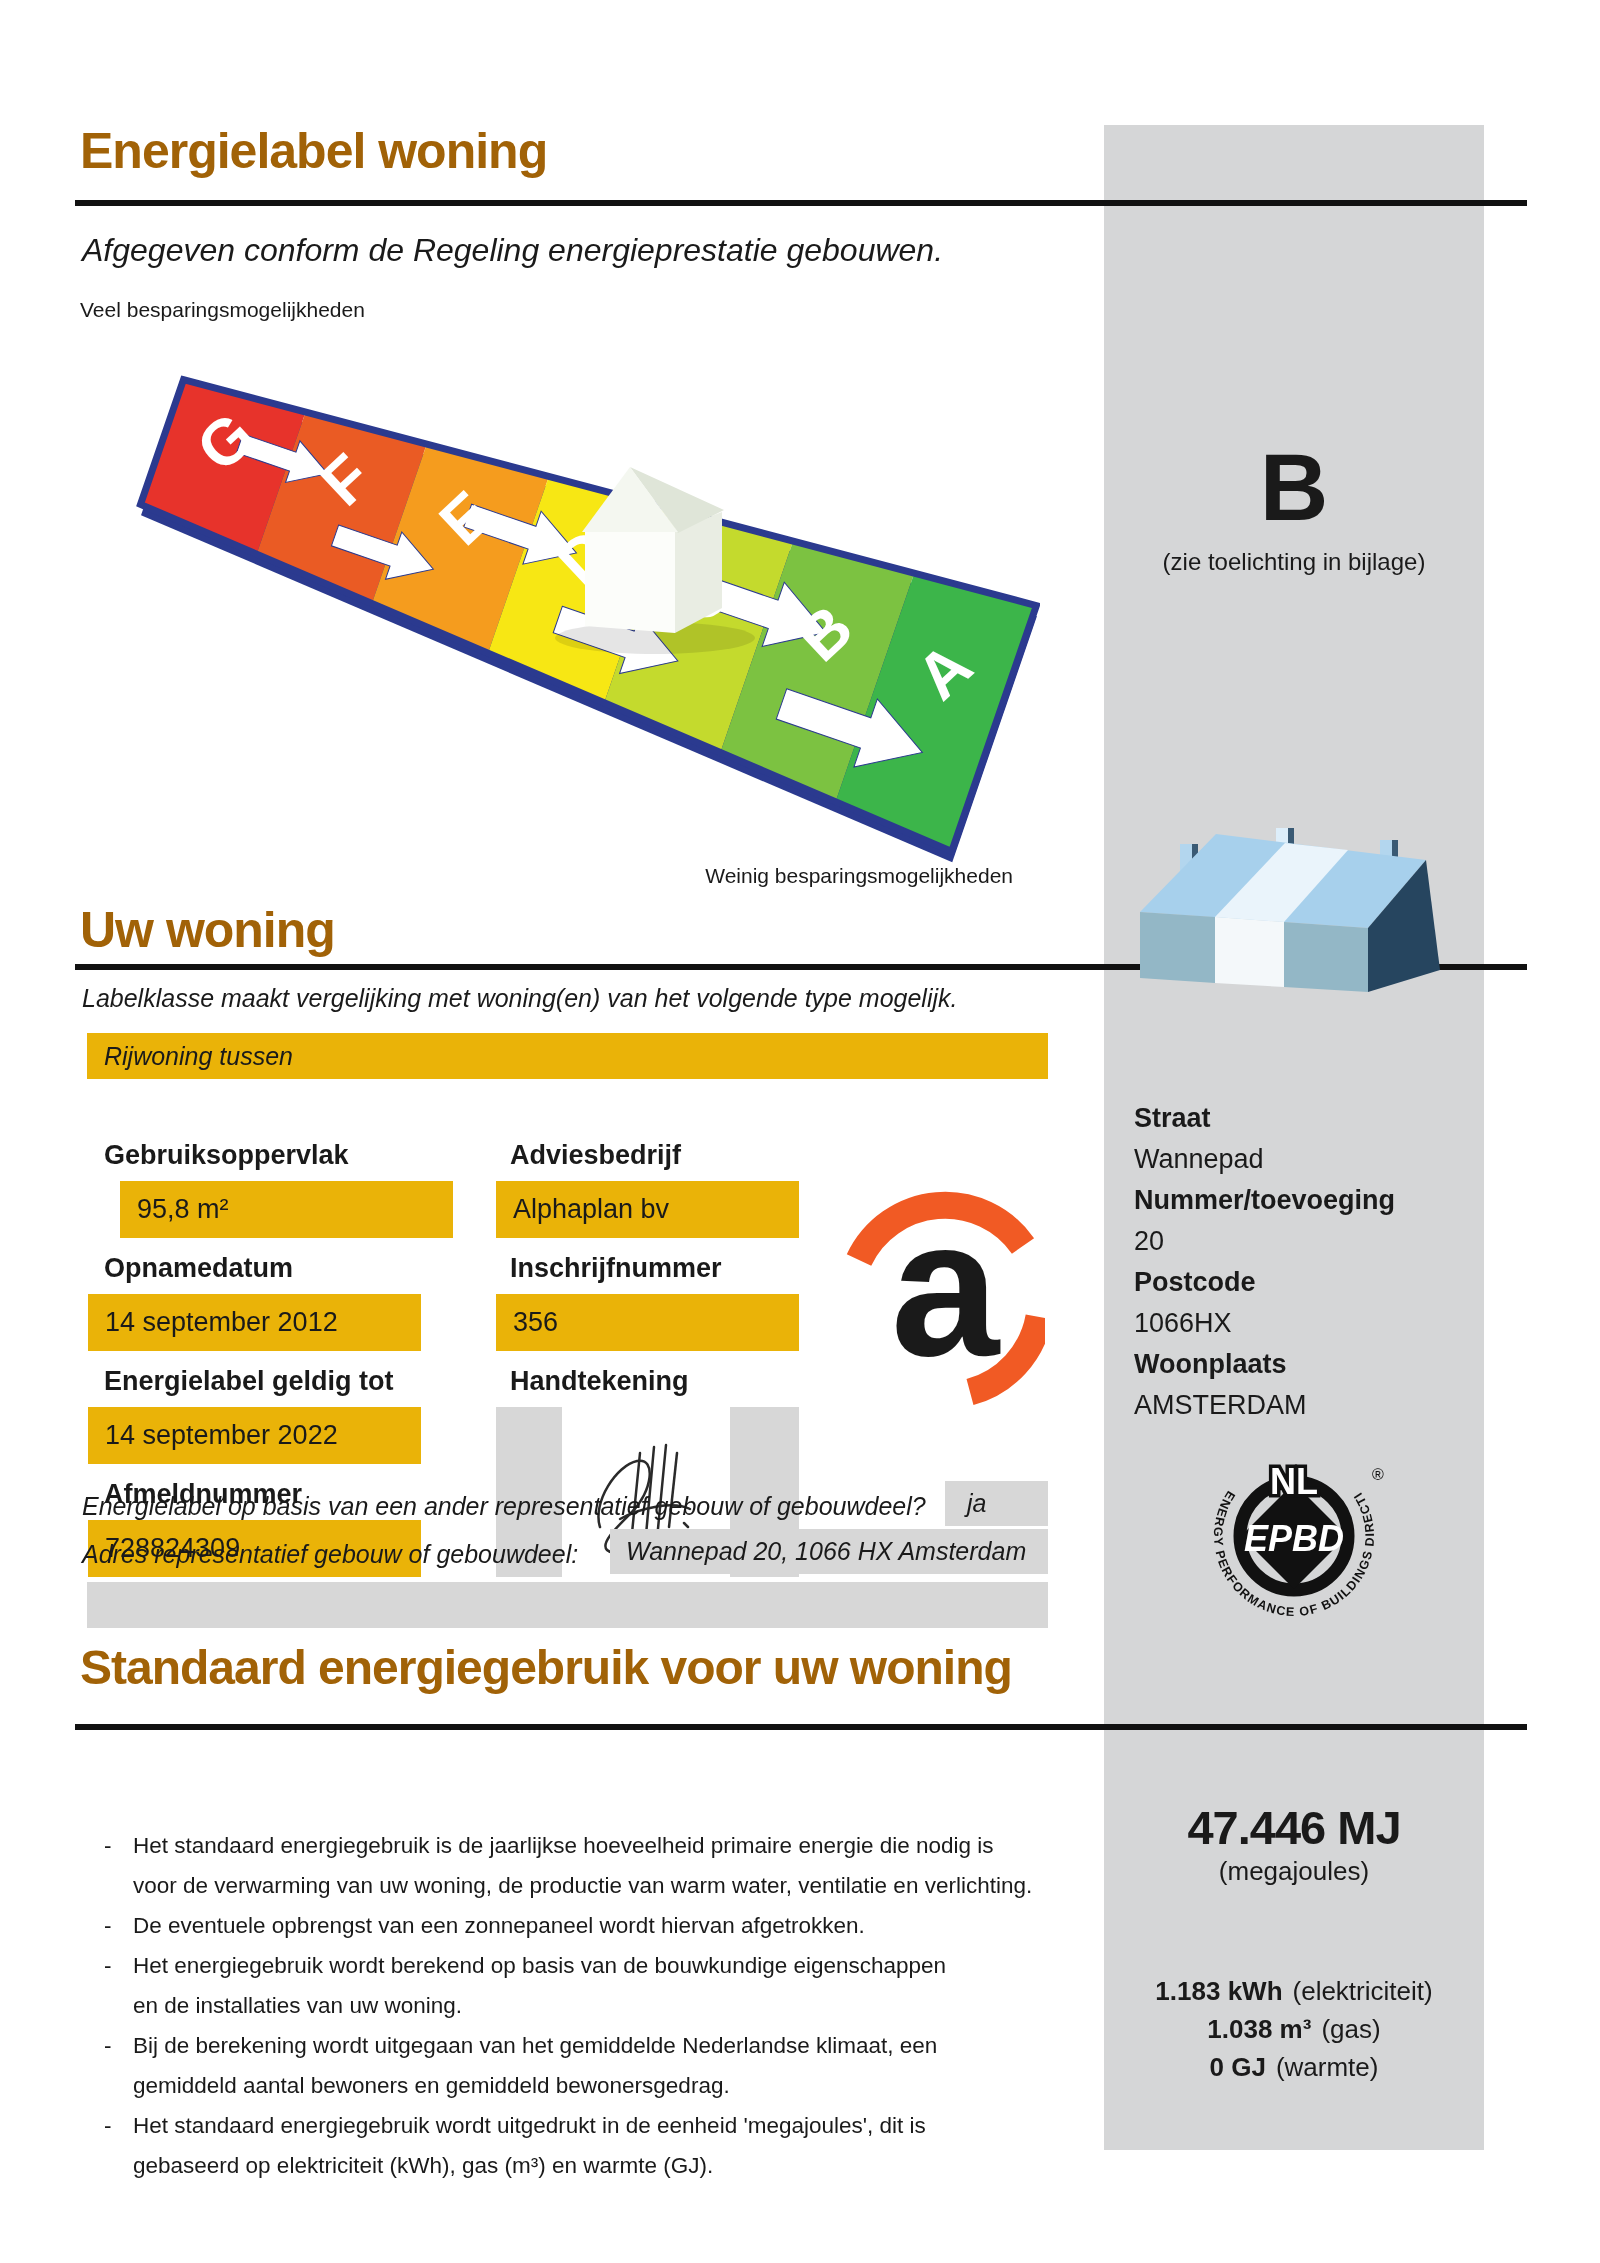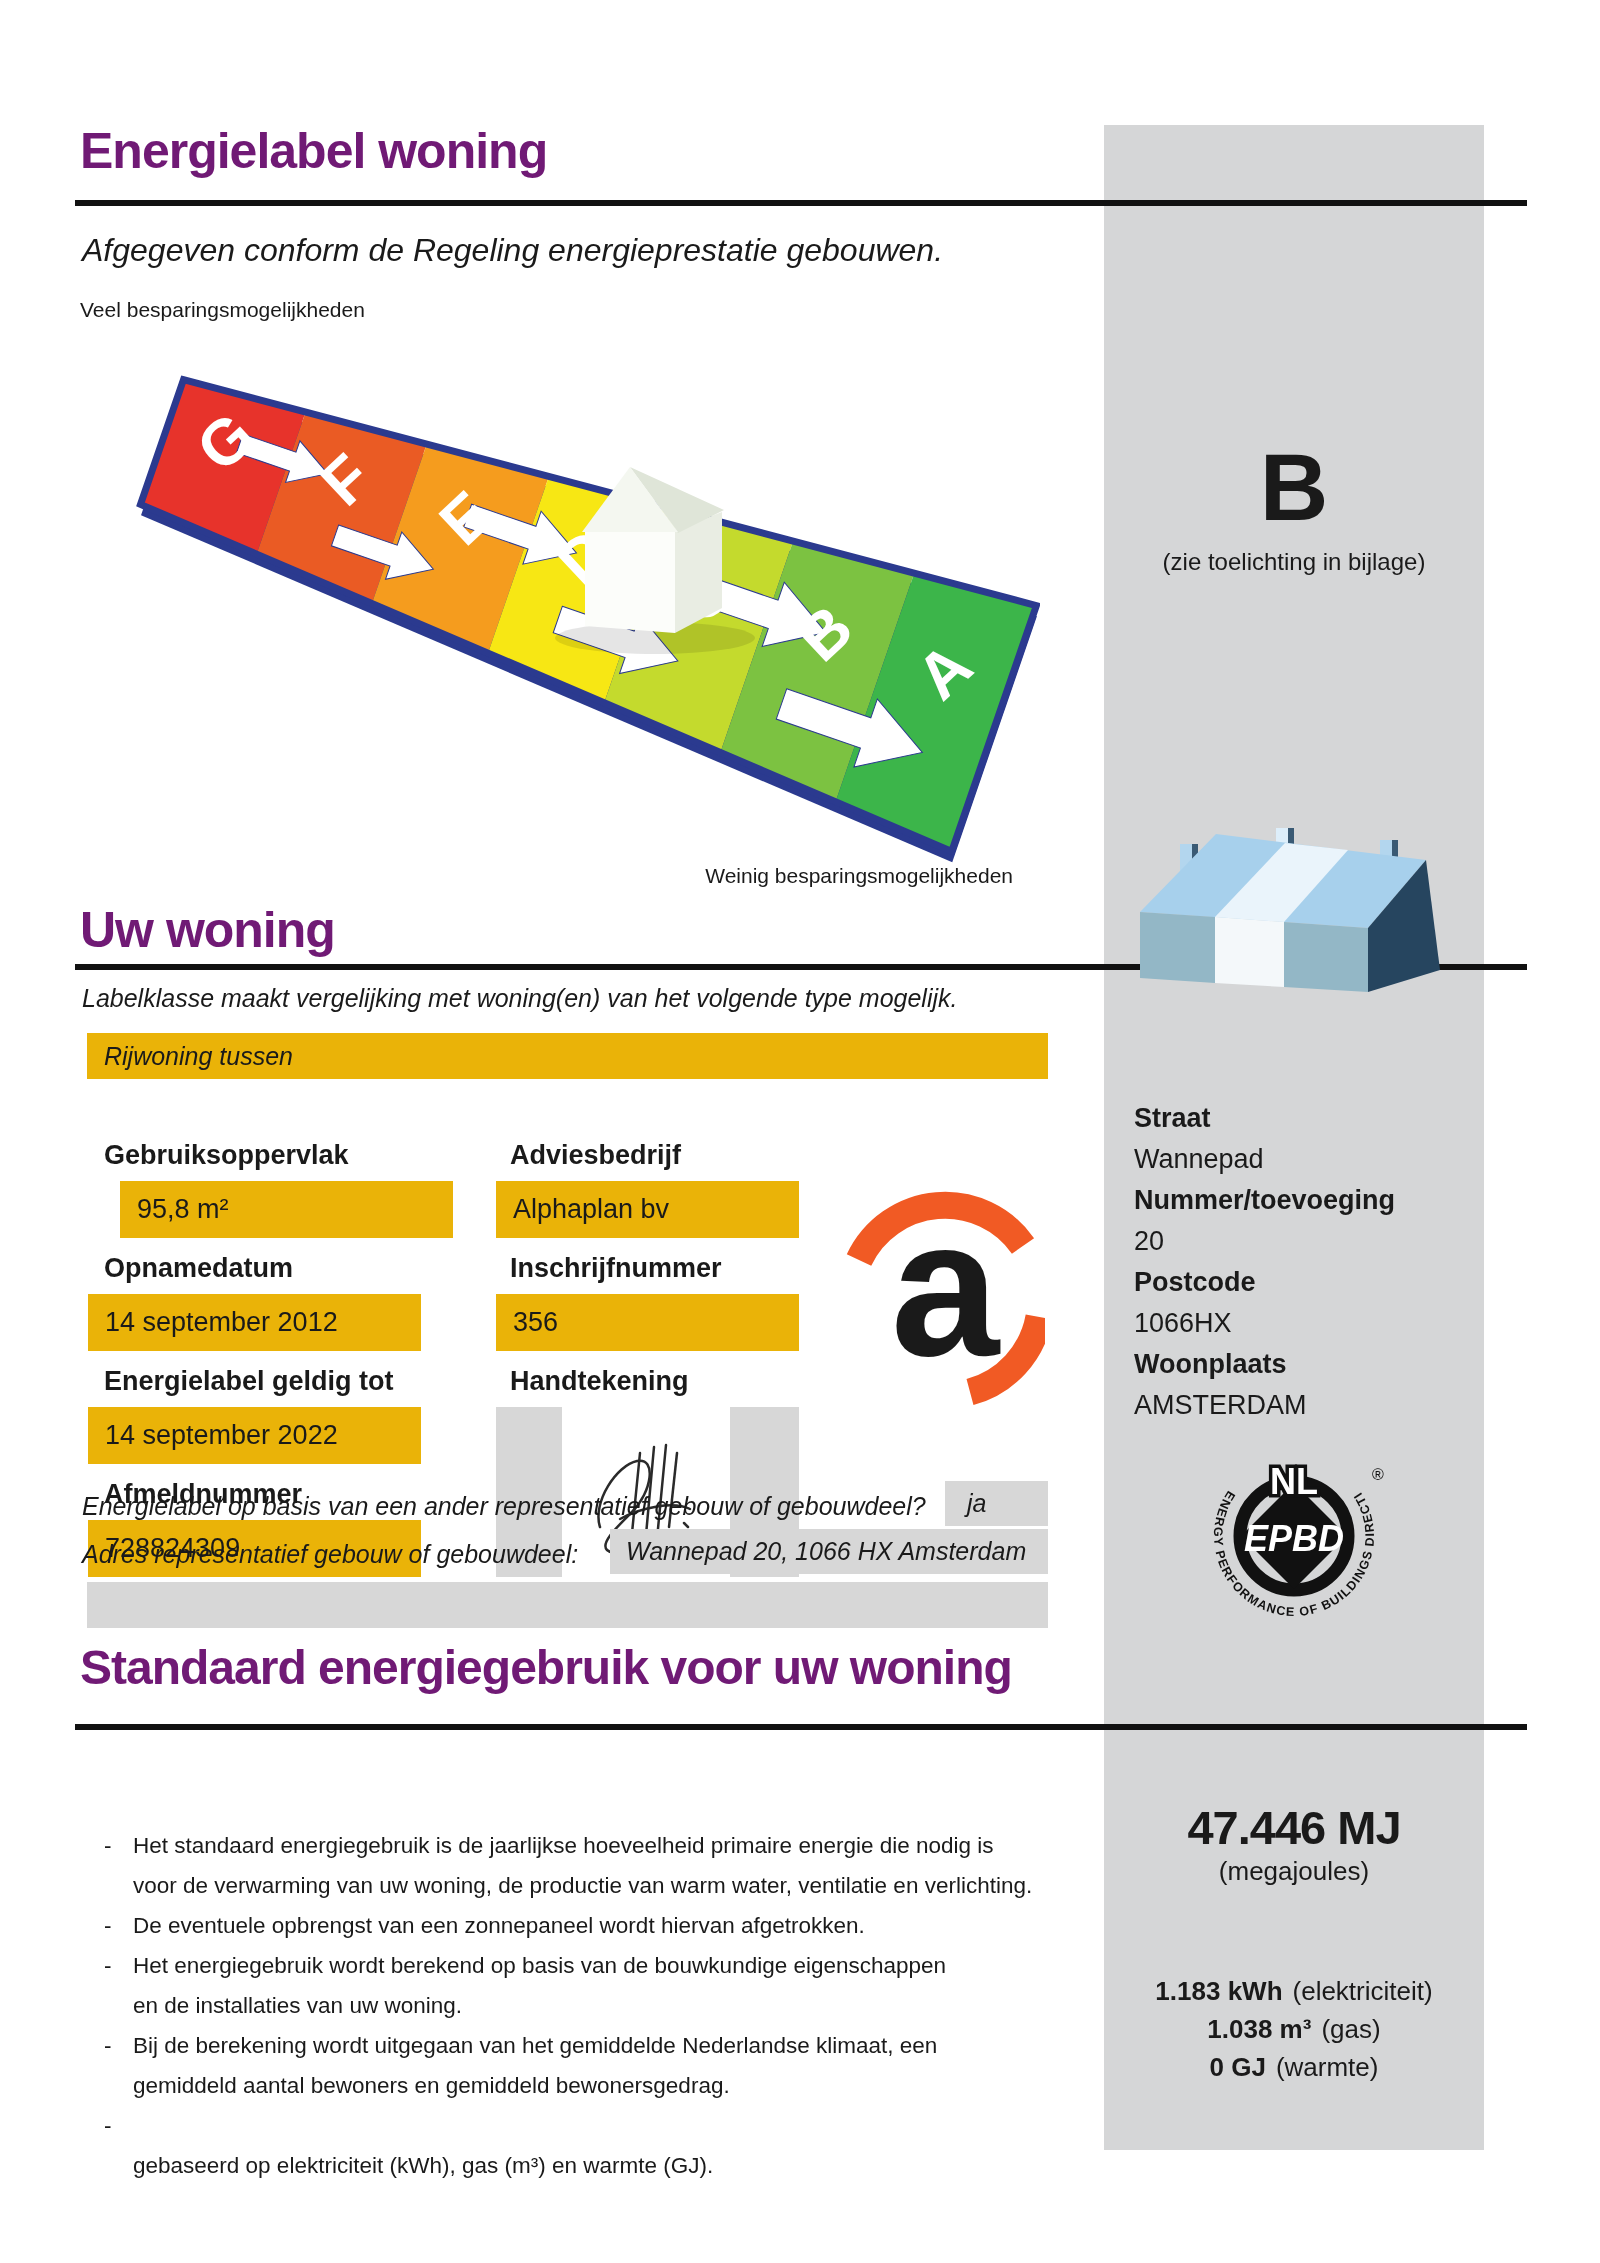--- a/index.html
+++ b/index.html
@@ -1,21 +1,21 @@
 <!DOCTYPE html>
 <html><head>
 <meta charset="utf-8">
 <style>
   html,body{margin:0;padding:0;background:#fff;}
   .page{position:relative;width:1600px;height:2263px;background:#ffffff;overflow:hidden;
         font-family:"Liberation Sans", sans-serif;color:#1a1a1a;}
   .abs{position:absolute;}
   .sidebar{background:#d5d6d7;}
   .rule{background:#111;height:6px;}
-  h1.doc,h2.doc{margin:0;font-weight:bold;letter-spacing:-1px;color:#701a75;}
+  h1.doc,h2.doc{margin:0;font-weight:bold;letter-spacing:-1px;color:#a16207;}
   .italic{font-style:italic;}
   .small-note{font-size:21px;}
   .graybox{background:#eab308;height:57px;line-height:57px;font-size:27px;padding-left:17px;box-sizing:border-box;}
   .field-label{font-size:27px;font-weight:bold;height:34px;}
   .qa-box{background:#d7d7d7;height:45px;line-height:45px;font-size:25px;font-style:italic;box-sizing:border-box;}
   .addr-line{height:41px;line-height:41px;font-size:27px;}
   .addr-label{font-weight:bold;}
   .center-col{text-align:center;}
   .mj{font-size:47px;font-weight:bold;letter-spacing:-1px;}
   .mj-note{font-size:26px;}
@@ -196,20 +196,21 @@
     </div>
     <div class="b-line">
       <span class="b-dash">-</span>
       <span>Bij de berekening wordt uitgegaan van het gemiddelde Nederlandse klimaat, een</span>
     </div>
     <div class="b-line b-cont">
       <span>gemiddeld aantal bewoners en gemiddeld bewonersgedrag.</span>
     </div>
     <div class="b-line">
       <span class="b-dash">-</span>
+      <span>Het standaard energiegebruik wordt uitgedrukt in de eenheid 'megajoules', dit is</span>
     </div>
     <div class="b-line b-cont">
       <span>gebaseerd op elektriciteit (kWh), gas (m³) en warmte (GJ).</span>
     </div>
   </div>
 
   <div class="abs center-col mj" style="left:1104px;top:1800px;width:380px;">47.446 MJ</div>
   <div class="abs center-col mj-note" style="left:1104px;top:1856px;width:380px;">(megajoules)</div>
 
   <div class="abs center-col" style="left:1104px;top:1972px;width:380px;">

